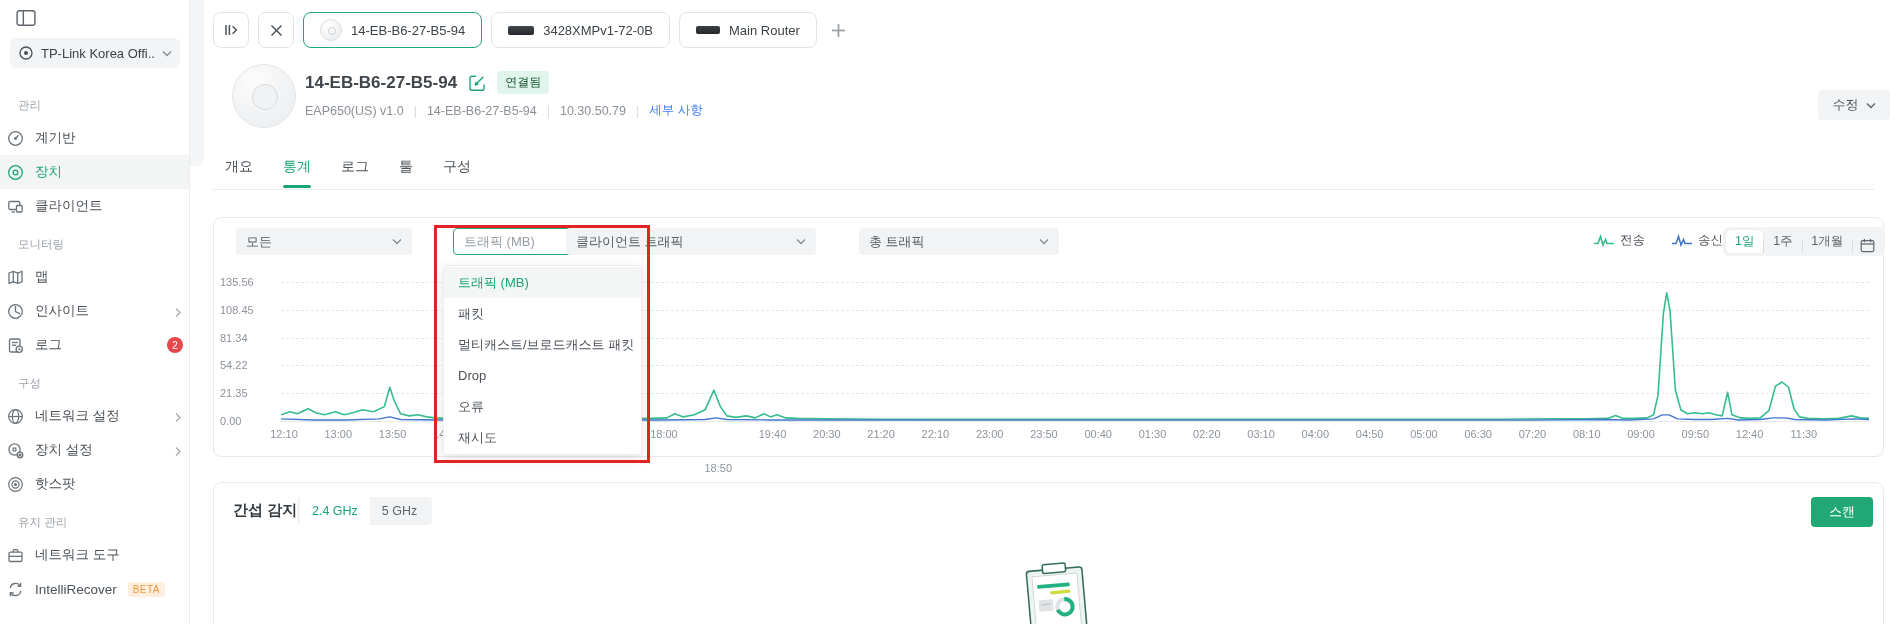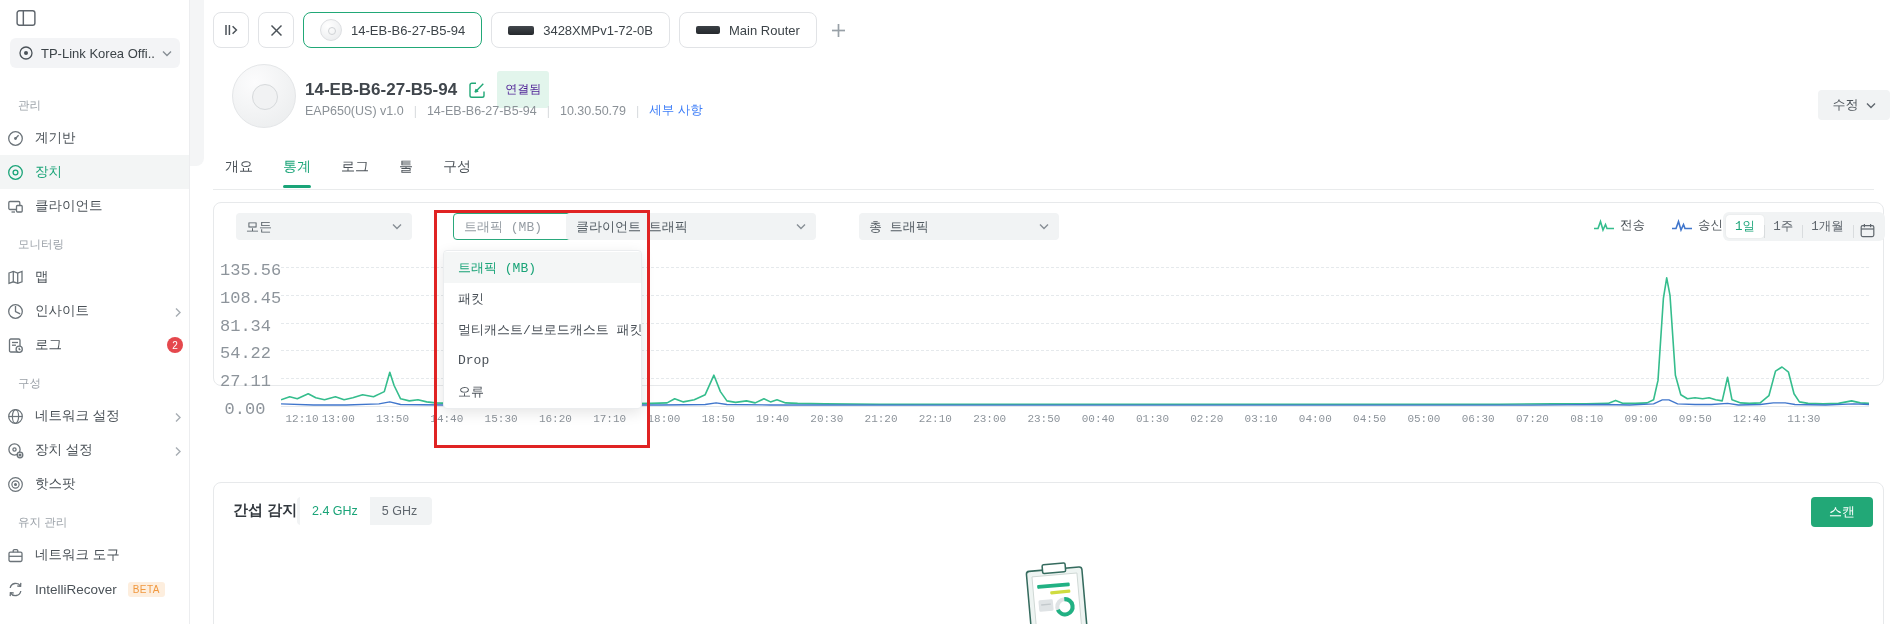--- a/index.html
+++ b/index.html
@@ -45,58 +45,58 @@
   .plus-btn { width:26px; height:26px; display:flex; align-items:center; justify-content:center; color:#98a0a7; cursor:pointer; }
 
   
   .avatar { position:absolute; left:42px; top:64px; width:64px; height:64px; border-radius:50%;
     background:radial-gradient(circle at 35% 28%, #fcfcfd, #e9ebec); border:1px solid #e4e6e8; }
   .avatar::after { content:""; position:absolute; left:19px; top:19px; width:24px; height:24px; border-radius:50%;
     border:1px solid #d6d9db; background:#f1f2f3; }
   .dev-name-row { position:absolute; left:115px; top:71px; display:flex; align-items:center; gap:11px; }
   .dev-name { font-size:17px; font-weight:bold; color:#40464c; }
   .edit-ic { width:18px; height:18px; color:#21a877; cursor:pointer; }
-  .status-pill { background:#e2f5ec; color:#4c1d95; font-size:12px; padding:10px 8px; border-radius:3px; }
+  .status-pill { background:#e2f5ec; color:#14532d; font-size:12px; padding:3px 8px; border-radius:3px; }
   .dev-info-row { position:absolute; left:115px; top:102px; display:flex; align-items:center; gap:10px;
     font-size:12.5px; color:#8b9197; }
   .dev-info-row .sep { color:#d8dbde; }
   .link-blue { color:#3e7ef7; cursor:pointer; }
   .edit-btn { position:absolute; left:1628px; top:90px; width:72px; height:30px; background:#f1f3f4; border-radius:4px;
     display:flex; align-items:center; justify-content:center; gap:7px; font-size:13px; color:#4b5258; cursor:pointer; }
 
   
   .page-tabs { position:absolute; left:35px; top:158px; display:flex; gap:30px; }
   .page-tab { font-size:14px; color:#4b5258; padding-bottom:12px; position:relative; cursor:pointer; }
   .page-tab.active { color:#1aa478; }
   .page-tab.active::after { content:""; position:absolute; left:0; right:0; bottom:0; height:3px; background:#1aa478; border-radius:2px; }
   .tabs-rule { position:absolute; left:23px; top:189px; width:1661px; height:1px; background:#e9ebec; }
 
   
   .card { position:absolute; left:23px; width:1671px; border:1px solid #e7e9eb; border-radius:8px; background:#fff; }
-  #stats-card { top:202px; height:184px;font-family:Liberation Mono, monospace; }
+  #stats-card { top:217px; height:240px; }
   #intf-card { top:482px; height:200px; }
 
   
   .dd { position:absolute; top:10px; height:27px; border-radius:4px; display:flex; align-items:center;
     padding:0 10px; font-size:13px; cursor:pointer; }
   .dd-gray { background:#f1f3f4; color:#515a61; }
   .dd-open { background:#fff; border:1px solid #2aa87c; color:#969da4; }
   .dd .lbl { flex:1; white-space:nowrap; }
   .dd .cv { margin-left:8px; color:#878e95; display:flex; }
   .legend-item { position:absolute; top:14px; display:flex; align-items:center; gap:6px; font-size:12.5px; color:#4b5258; }
   .range-seg { position:absolute; left:1509px; top:9px; width:162px; height:29px; background:#f1f3f4; border-radius:6px;
     display:flex; align-items:flex-end; padding:3px; font-size:12.5px; color:#5f666d; }
   .range-seg .opt { padding:0 9px; height:23px; display:flex; align-items:center; border-radius:4px; cursor:pointer; white-space:nowrap; }
   .range-seg .opt.active { background:#fff; color:#1aa478; box-shadow:0 0 2px rgba(0,0,0,.08); }
   .range-seg .sep { width:1px; height:13px; background:#d9dcde; }
   .range-seg .cal { padding:0 7px; display:flex; cursor:pointer; color:#5f666d; }
 
   
   .gridline { position:absolute; left:67px; width:1588px; border-top:1px dashed #e5e9ec; }
-  .ylab { position:absolute; width:50px; left:6px; text-align:center; font-size:17px; color:#8d949b; transform:translateY(-6px); }
+  .ylab { position:absolute; width:50px; left:6px; text-align:left; font-size:11px; color:#8d949b; transform:translateY(-6px); }
   .xlab { position:absolute; top:210px; font-size:11px; color:#8d949b; transform:translateX(-50%); white-space:nowrap; }
   #plot-svg { position:absolute; left:67px; top:55px; }
 
   
   .menu { position:absolute; left:229px; top:47px; width:199px; background:#fff; border:1px solid #ebedef;
     border-radius:4px; box-shadow:0 4px 14px rgba(0,0,0,.1); z-index:8; padding:1px 0; }
   .menu-item { height:31px; display:flex; align-items:center; padding:0 14px; font-size:13px; color:#4a5158;
     cursor:pointer; white-space:nowrap; }
   .menu-item.selected { background:#f4f6f6; color:#1aa478; }
   .annot-red { position:absolute; left:220px; top:7px; width:216px; height:238px; border:3px solid #e02323;
@@ -422,33 +422,33 @@
         <div class="gridline" style="top: 119.6px;"></div>
         <div class="gridline" style="top: 147.4px;"></div>
         <div class="gridline" style="top: 175.2px;"></div>
         <div class="gridline" style="top: 203px; border-top-style: solid;"></div>
       </div>
     <div id="chart-ylabels">
         <div class="ylab" style="top: 64px;">135.56</div>
         <div class="ylab" style="top: 91.8px;">108.45</div>
         <div class="ylab" style="top: 119.6px;">81.34</div>
         <div class="ylab" style="top: 147.4px;">54.22</div>
-        <div class="ylab" style="top: 175.2px;">27.11</div>
+        <div class="ylab" style="top: 175.2px;">21.35</div>
         <div class="ylab" style="top: 203px;">0.00</div>
       </div>
     <div id="chart-xlabels">
-        <div class="xlab" style="left: 70px; margin-left: 18px;">12:10</div>
+        <div class="xlab" style="left: 70px;">12:10</div>
         <div class="xlab" style="left: 124.281px;">13:00</div>
         <div class="xlab" style="left: 178.562px;">13:50</div>
         <div class="xlab" style="left: 232.842px;">14:40</div>
         <div class="xlab" style="left: 287.123px;">15:30</div>
         <div class="xlab" style="left: 341.404px;">16:20</div>
         <div class="xlab" style="left: 395.685px;">17:10</div>
         <div class="xlab" style="left: 449.966px;">18:00</div>
-        <div class="xlab" style="left: 504.247px;">18:50</div>
+        <div class="xlab" style="left: 504.247px; margin-top: 34px;">18:50</div>
         <div class="xlab" style="left: 558.527px;">19:40</div>
         <div class="xlab" style="left: 612.808px;">20:30</div>
         <div class="xlab" style="left: 667.089px;">21:20</div>
         <div class="xlab" style="left: 721.37px;">22:10</div>
         <div class="xlab" style="left: 775.651px;">23:00</div>
         <div class="xlab" style="left: 829.932px;">23:50</div>
         <div class="xlab" style="left: 884.212px;">00:40</div>
         <div class="xlab" style="left: 938.493px;">01:30</div>
         <div class="xlab" style="left: 992.774px;">02:20</div>
         <div class="xlab" style="left: 1047.05px;">03:10</div>
@@ -467,20 +467,21 @@
         <polyline points="0.0,141.8 8.7,138.8 16.3,140.8 27.2,135.7 34.8,139.8 43.5,141.8 54.4,138.8 63.1,141.8 71.8,139.8 81.6,136.7 92.5,138.8 103.3,133.6 108.8,114.2 113.1,127.5 119.6,140.8 128.3,142.9 137.0,141.8 145.7,143.9 154.4,144.9 168.6,145.4 195.8,145.9 239.3,145.9 282.8,145.9 326.3,145.9 369.8,145.4 386.1,144.9 393.7,140.8 402.4,143.9 413.3,141.8 424.2,136.7 432.9,117.2 439.4,133.6 445.9,142.9 454.6,144.4 465.5,142.9 474.2,144.9 482.9,140.8 489.5,143.9 496.0,141.8 504.7,144.9 516.6,145.4 543.8,145.9 598.2,146.2 707.0,146.2 815.8,146.2 924.5,146.2 1033.3,146.2 1142.1,146.2 1218.2,146.2 1272.6,145.9 1305.2,145.9 1327.0,145.4 1334.6,142.4 1342.2,145.4 1354.2,145.4 1366.1,144.9 1372.6,141.8 1377.0,122.4 1382.4,40.3 1385.7,19.8 1389.0,37.3 1394.4,117.2 1399.8,136.7 1406.4,140.8 1414.0,139.8 1421.6,140.8 1428.1,139.8 1434.6,141.8 1441.2,142.9 1446.6,119.3 1451.0,141.8 1459.7,144.9 1468.4,145.4 1479.2,144.9 1487.9,137.7 1494.5,113.1 1501.0,109.0 1507.5,114.2 1513.0,135.7 1518.4,143.9 1527.1,145.4 1542.3,145.9 1557.5,145.4 1570.6,142.9 1579.3,144.9 1588.0,145.4" fill="none" stroke="#35bd8d" stroke-width="1.6" stroke-linejoin="round"></polyline>
         <polyline points="0.0,145.9 32.6,147.0 65.3,147.0 97.9,145.9 108.8,143.9 119.6,146.5 163.2,147.0 271.9,147.0 380.7,147.0 424.2,146.5 435.1,144.9 445.9,146.5 489.5,147.0 652.6,147.2 870.1,147.2 1087.7,147.2 1250.8,147.2 1321.5,146.5 1348.7,147.0 1372.6,145.9 1381.3,141.8 1387.9,141.8 1396.6,145.9 1414.0,146.5 1430.3,146.5 1446.6,145.4 1457.5,147.0 1479.2,146.5 1492.3,144.9 1504.2,144.9 1514.0,146.5 1544.5,147.0 1572.8,145.9 1588.0,146.5" fill="none" stroke="#4076cc" stroke-width="1.3" stroke-linejoin="round"></polyline>
       </svg>
 
     <div class="menu" id="dd-menu">
         <div class="menu-item selected">트래픽 (MB)</div>
         <div class="menu-item">패킷</div>
         <div class="menu-item">멀티캐스트/브로드캐스트 패킷</div>
         <div class="menu-item">Drop</div>
         <div class="menu-item">오류</div>
+        <div class="menu-item">재시도</div>
       </div>
     <div class="annot-red"></div>
   </div>
 
   <div class="card" id="intf-card">
     <div class="intf-title">간섭 감지</div>
     <div class="band-seg">
       <span class="opt active">2.4 GHz</span>
       <span class="opt">5 GHz</span>
     </div>

